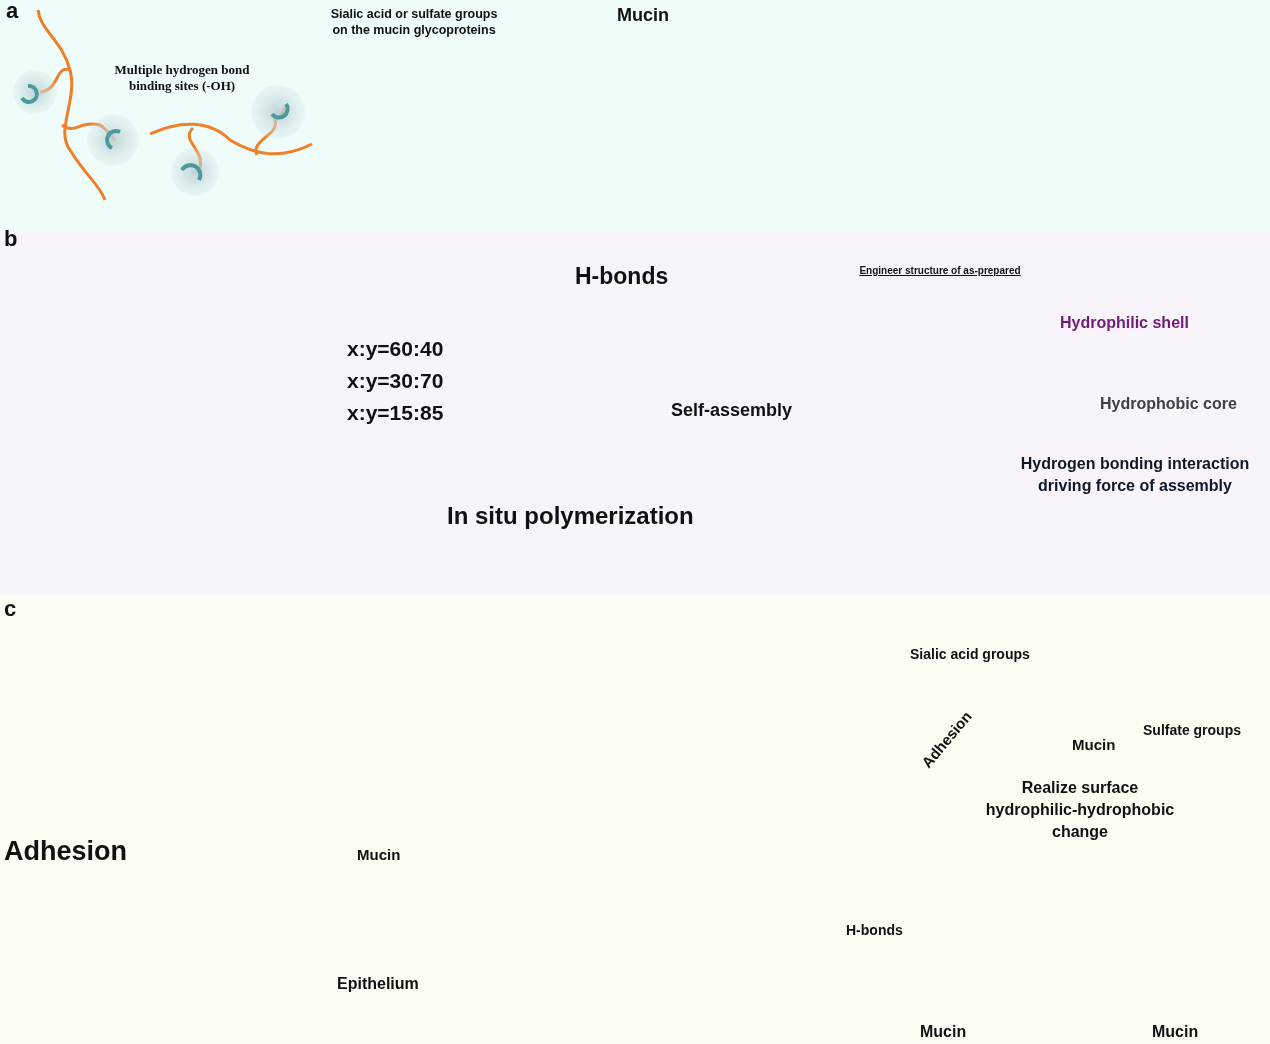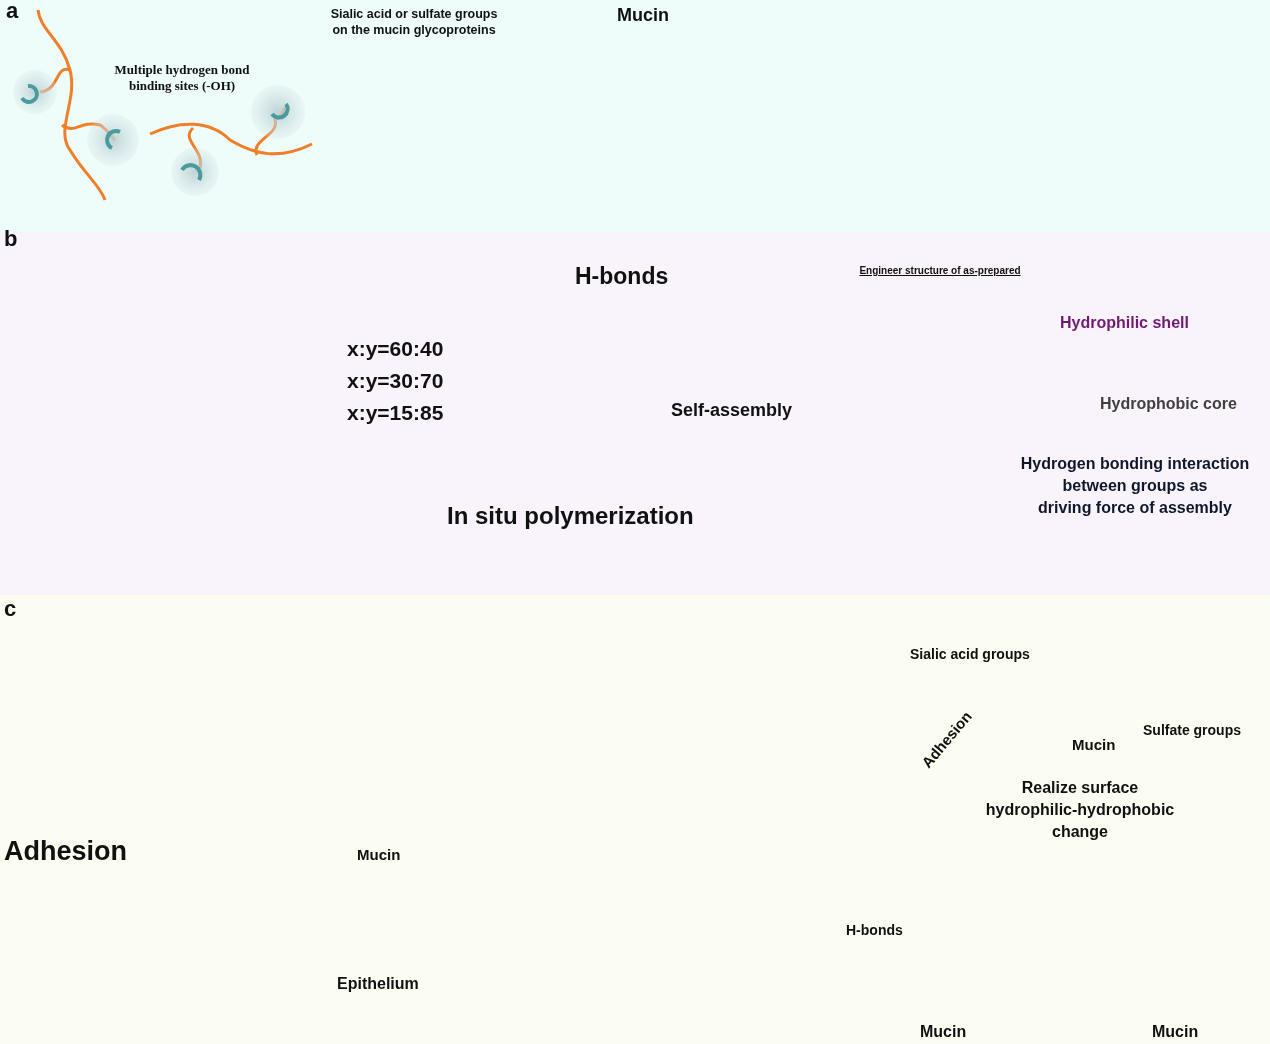--- a/index.html
+++ b/index.html
@@ -542,21 +542,20 @@
 <div class="t" style="left:575px;top:263px;font-size:23px;">H-bonds</div>
 <div class="t" style="left:447px;top:502px;font-size:24px;">In situ polymerization</div>
 <div class="t" style="left:671px;top:400px;font-size:18px;">Self-assembly</div>
 <div class="t c" style="left:780px;top:262px;width:320px;font-size:10px;line-height:18px;text-decoration:underline;">
   <div>Engineer structure of as-prepared</div>
 </div>
 <div class="t" style="left:1060px;top:314px;font-size:16px;color:#701a75;">Hydrophilic shell</div>
 <div class="t" style="left:1055px;top:395px;font-size:16px;color:#404040;margin-left:45px;">Hydrophobic core</div>
 <div class="t c" style="left:1000px;top:453px;width:270px;font-size:16px;line-height:22px;color:#0f172a;">
   <div>Hydrogen bonding interaction</div>
-                          <div>between groups as</div>
                           <div>driving force of assembly</div>
 </div>
 
 <div class="t panel-letter" style="left:4px;top:596px;">c</div>
 <div class="t" style="left:4px;top:836px;font-size:27px;">Adhesion</div>
 <div class="t" style="left:357px;top:846px;font-size:15px;">Mucin</div>
 <div class="t" style="left:337px;top:975px;font-size:16px;">Epithelium</div>
 <div class="t" style="left:910px;top:646px;font-size:14px;text-align:right;">Sialic acid groups</div>
 <div class="t" style="left:1143px;top:722px;font-size:14px;">Sulfate groups</div>
 <div class="t" style="left:1072px;top:736px;font-size:15px;">Mucin</div>

